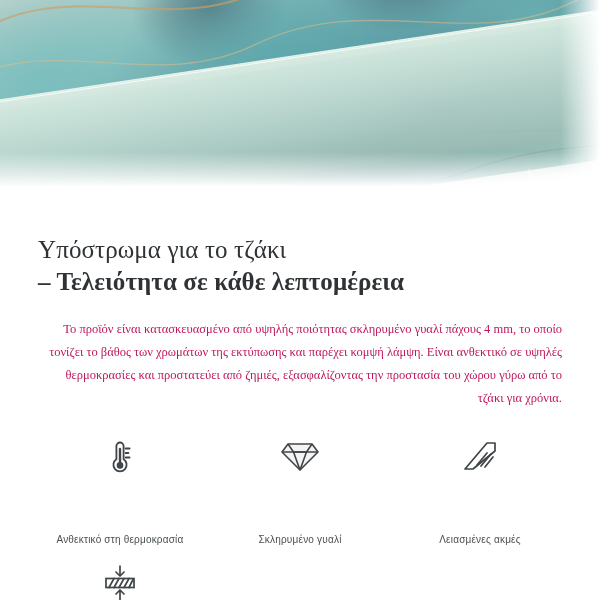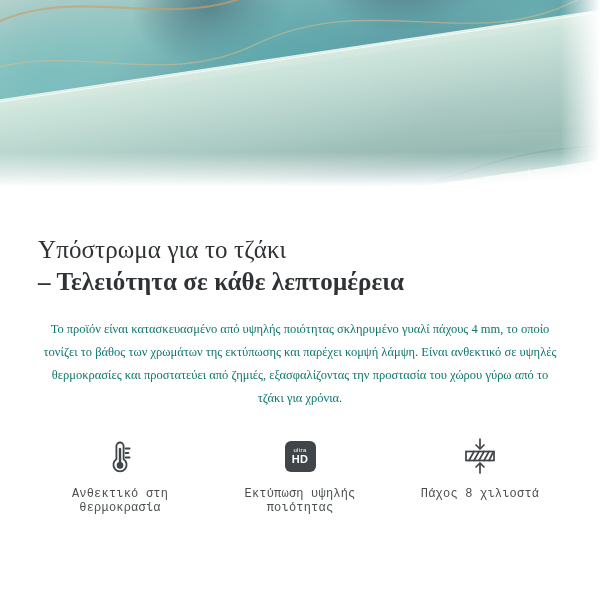--- a/index.html
+++ b/index.html
@@ -157,22 +157,22 @@
   .headline .line2 {
     display: block;
     font-weight: bold;
   }
   .body-copy {
     margin: 20px 38px 16px 38px;
     width: 524px;
     font-family: "Liberation Serif", serif;
     font-size: 12.5px;
     line-height: 23px;
-    color: #0f766e;
-    text-align: center;
+    color: #be185d;
+    text-align: right;
   }
 
   
   .features {
     margin: 24px 30px 0 30px;
     display: grid;
     grid-template-columns: 1fr 1fr 1fr;
     row-gap: 16px;
   }
   .feature {
@@ -182,24 +182,25 @@
     text-align: center;
   }
   .feature-icon {
     height: 44px;
     display: flex;
     align-items: center;
     justify-content: center;
     margin-bottom: 9px;
   }
   .feature-label {
-    font-family: Liberation Mono, monospace;
-    font-size: 12px;
+    font-family: Liberation Sans, sans-serif;
+    font-size: 10px;
     color: #4a4f52;
     letter-spacing: .2px;
+    margin-top: 47px;
   }
   .hd-badge {
     width: 31px;
     height: 31px;
     border-radius: 6px;
     background: #3f4548;
     color: #ffffff;
     display: flex;
     flex-direction: column;
     align-items: center;
@@ -264,32 +265,46 @@
             <circle cx="17" cy="29.4" r="3.3" fill="#3f4548" stroke="none"></circle>
             <line x1="17" y1="13" x2="17" y2="27" stroke-width="2.4"></line>
             <line x1="22.6" y1="12.5" x2="26.6" y2="12.5"></line>
             <line x1="22.6" y1="17" x2="25.4" y2="17"></line>
             <line x1="22.6" y1="21.5" x2="26.6" y2="21.5"></line>
           </svg>
         </div>
         <div class="feature-label">Ανθεκτικό στη θερμοκρασία</div>
       </div>
 
+
+
       <div class="feature">
         <div class="feature-icon">
-          <div class="hd-badge">
-            <span class="ultra">ultra</span>
-            <span class="hd">HD</span>
-          </div>
+          <svg width="40" height="36" viewBox="0 0 40 36" fill="none" stroke="#3f4548" stroke-width="1.6" stroke-linejoin="round">
+            <path d="M8 6 H32 L38 14 L20 32 L2 14 Z" fill="#3f4548" fill-opacity="0.06"></path>
+            <path d="M2 14 H38"></path>
+            <path d="M8 6 L13.5 14 L20 32"></path>
+            <path d="M32 6 L26.5 14 L20 32"></path>
+            <path d="M13.5 14 H26.5"></path>
+          </svg>
         </div>
-        <div class="feature-label">Εκτύπωση υψηλής ποιότητας</div>
-      </div>
-
-
-
+        <div class="feature-label">Σκληρυμένο γυαλί</div>
+      </div>
+
+      <div class="feature">
+        <div class="feature-icon">
+          <svg width="38" height="34" viewBox="0 0 38 34" fill="none" stroke="#3f4548" stroke-width="1.7" stroke-linecap="round">
+            <path d="M4 30 L26 4 H34 V12 L12 30 Z" stroke-linejoin="round"></path>
+            <line x1="16" y1="26" x2="26" y2="14"></line>
+            <line x1="20" y1="27" x2="30" y2="15"></line>
+            <line x1="24" y1="28" x2="32" y2="18"></line>
+          </svg>
+        </div>
+        <div class="feature-label">Λειασμένες ακμές</div>
+      </div>
 
       <div class="feature">
         <div class="feature-icon">
           <svg width="40" height="40" viewBox="0 0 40 40" fill="none" stroke="#3f4548" stroke-width="1.7" stroke-linecap="round">
             <line x1="20" y1="3" x2="20" y2="12"></line>
             <path d="M16 9 L20 13 L24 9" stroke-linejoin="round"></path>
             <rect x="6" y="15.5" width="28" height="9" stroke="#3f4548"></rect>
             <line x1="9" y1="24.5" x2="14" y2="15.5"></line>
             <line x1="14" y1="24.5" x2="19" y2="15.5"></line>
             <line x1="19" y1="24.5" x2="24" y2="15.5"></line>

